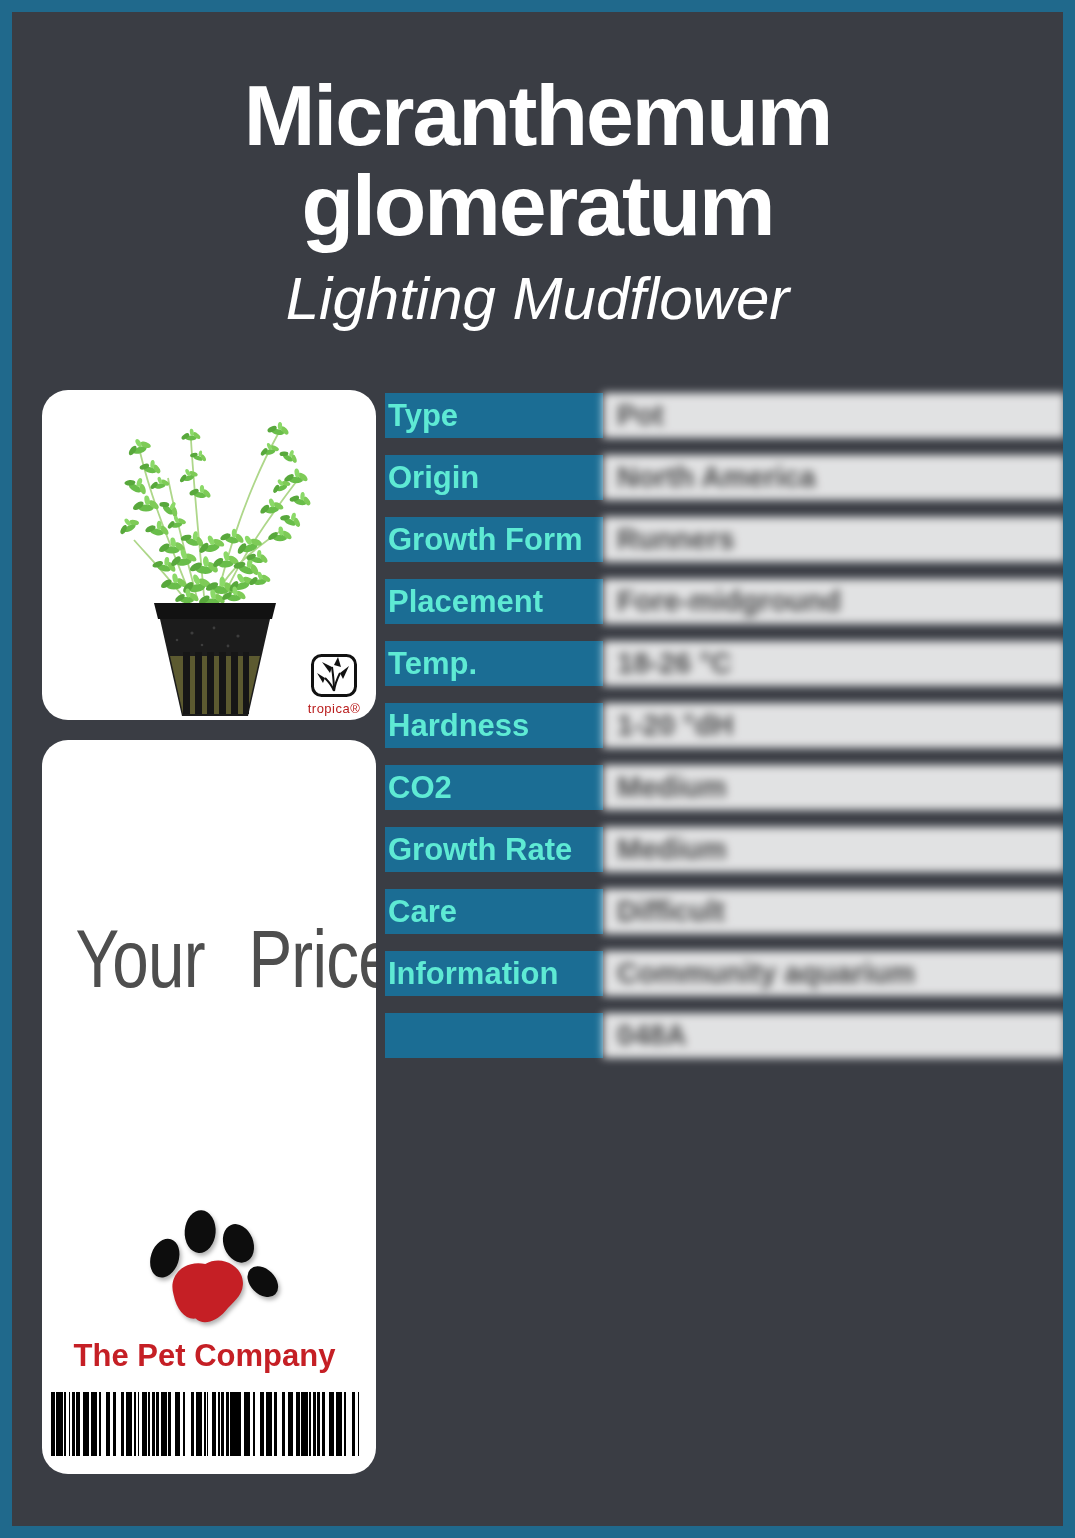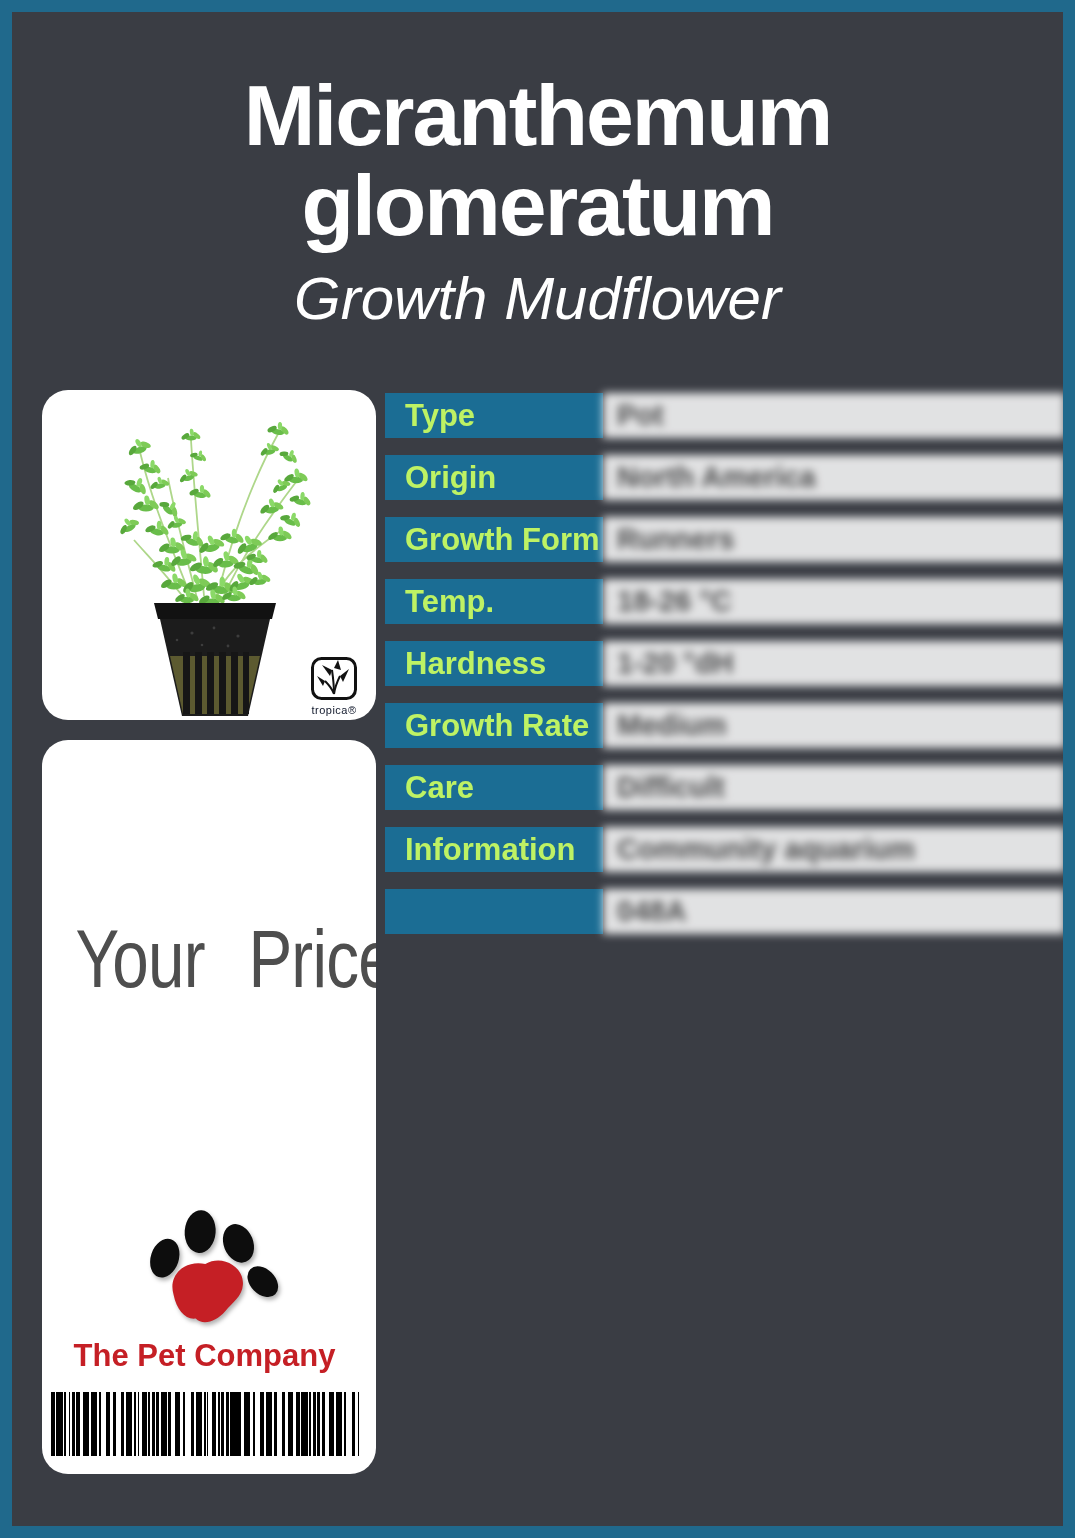--- a/index.html
+++ b/index.html
@@ -35,21 +35,21 @@
   
   .photo-box{
     position:absolute;left:30px;top:378px;width:334px;height:330px;
     background:#fff;border-radius:26px;overflow:hidden;
   }
   .plant-svg{position:absolute;left:0;top:0;width:334px;height:330px;}
   .tropica{
     position:absolute;right:10px;bottom:4px;width:64px;text-align:center;
   }
   .tropica svg{width:48px;height:48px;display:block;margin:0 auto;}
-  .tropica-label{font-size:11px;color:#0f172a;letter-spacing:.5px;}
+  .tropica-label{font-size:13px;color:#b91c1c;letter-spacing:.5px;}
   .price-box{
     position:absolute;left:30px;top:728px;width:334px;height:734px;
     background:#fff;border-radius:26px;overflow:hidden;
   }
   .your-price{
     position:absolute;top:172px;left:0;right:0;
     text-align:center;
     font-size:82px;font-weight:500;color:var(--price_text);
     transform:scaleX(.8);
     word-spacing:.4em;letter-spacing:-1px;
@@ -76,41 +76,41 @@
   
   .spec-table{
     position:absolute;left:373px;top:381px;width:680px;
   }
   .trow{
     display:flex;height:45px;margin-bottom:17px;
   }
   .tlabel{
     width:218px;flex:0 0 218px;
     background:var(--accent_blue);
-    color:#bef264;font-size:31px;font-weight:700;
+    color:#5eead4;font-size:31px;font-weight:700;
     display:flex;align-items:center;
-    padding-left:20px;
+    padding-left:3px;
   }
   .tvalue{
     flex:1;background:#fff;
     color:#4f4f4f;font-size:29px;font-weight:700;
     display:flex;align-items:center;
     padding-left:14px;
     filter:blur(4px);
     opacity:.85;
   }
 </style>
 </head>
 <body>
 
 <div class="sheet">
 
   <div class="header">
     <div class="title">Micranthemum glomeratum</div>
-    <div class="subtitle">Growth Mudflower</div>
+    <div class="subtitle">Lighting Mudflower</div>
   </div>
 
   <div class="photo-box">
     <svg class="plant-svg" viewBox="0 0 334 330" xmlns="http://www.w3.org/2000/svg">
       <defs>
         <g id="lf">
           <ellipse rx="7" ry="3.2" fill="#69bd4a"></ellipse>
           <ellipse cx="7" cy="-3" rx="5.5" ry="2.8" transform="rotate(40 7 -3)" fill="#7ecb57"></ellipse>
           <ellipse cx="-7" cy="-2" rx="5.5" ry="2.8" transform="rotate(-35 -7 -2)" fill="#58a83c"></ellipse>
           <ellipse cx="1" cy="-7" rx="4.5" ry="2.4" transform="rotate(80 1 -7)" fill="#8bd968"></ellipse>
@@ -232,28 +232,36 @@
     </div>
     <div class="trow">
       <div class="tlabel">Origin</div>
       <div class="tvalue">North America</div>
     </div>
     <div class="trow">
       <div class="tlabel">Growth Form</div>
       <div class="tvalue">Runners</div>
     </div>
     <div class="trow">
+      <div class="tlabel">Placement</div>
+      <div class="tvalue">Fore-midground</div>
+    </div>
+    <div class="trow">
       <div class="tlabel">Temp.</div>
       <div class="tvalue">18-26 °C</div>
     </div>
     <div class="trow">
       <div class="tlabel">Hardness</div>
       <div class="tvalue">1-20 °dH</div>
     </div>
     <div class="trow">
+      <div class="tlabel">CO2</div>
+      <div class="tvalue">Medium</div>
+    </div>
+    <div class="trow">
       <div class="tlabel">Growth Rate</div>
       <div class="tvalue">Medium</div>
     </div>
     <div class="trow">
       <div class="tlabel">Care</div>
       <div class="tvalue">Difficult</div>
     </div>
     <div class="trow">
       <div class="tlabel">Information</div>
       <div class="tvalue">Community aquarium</div>

